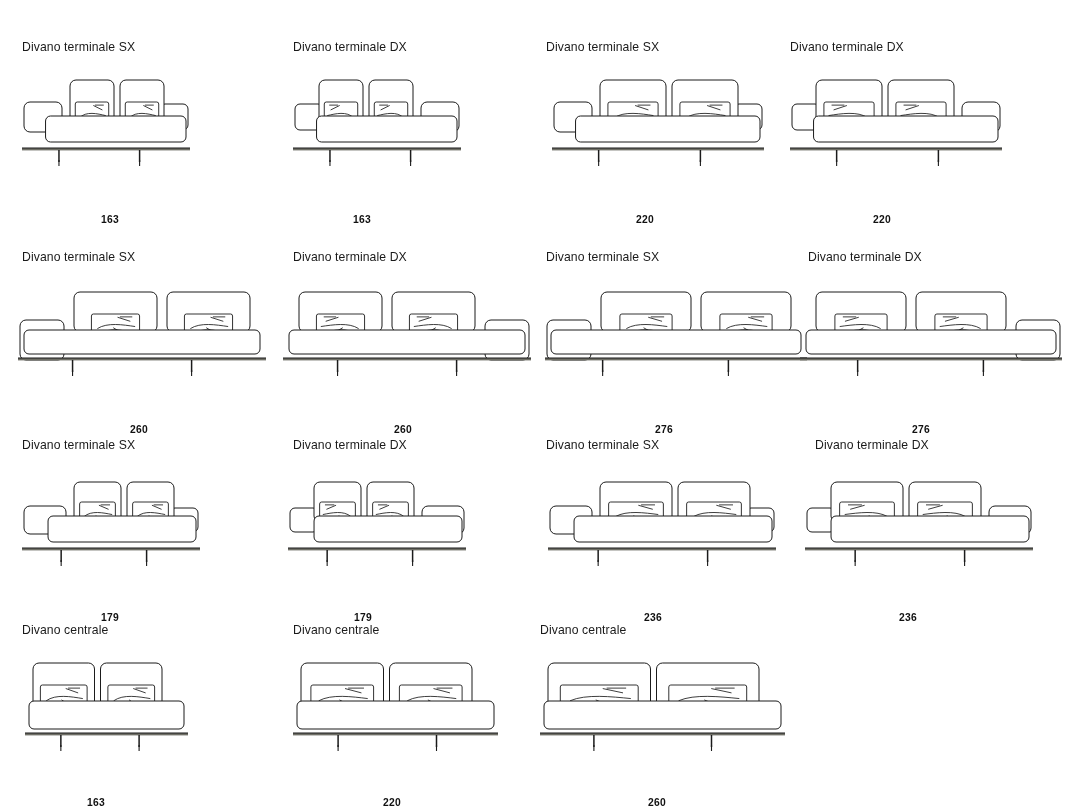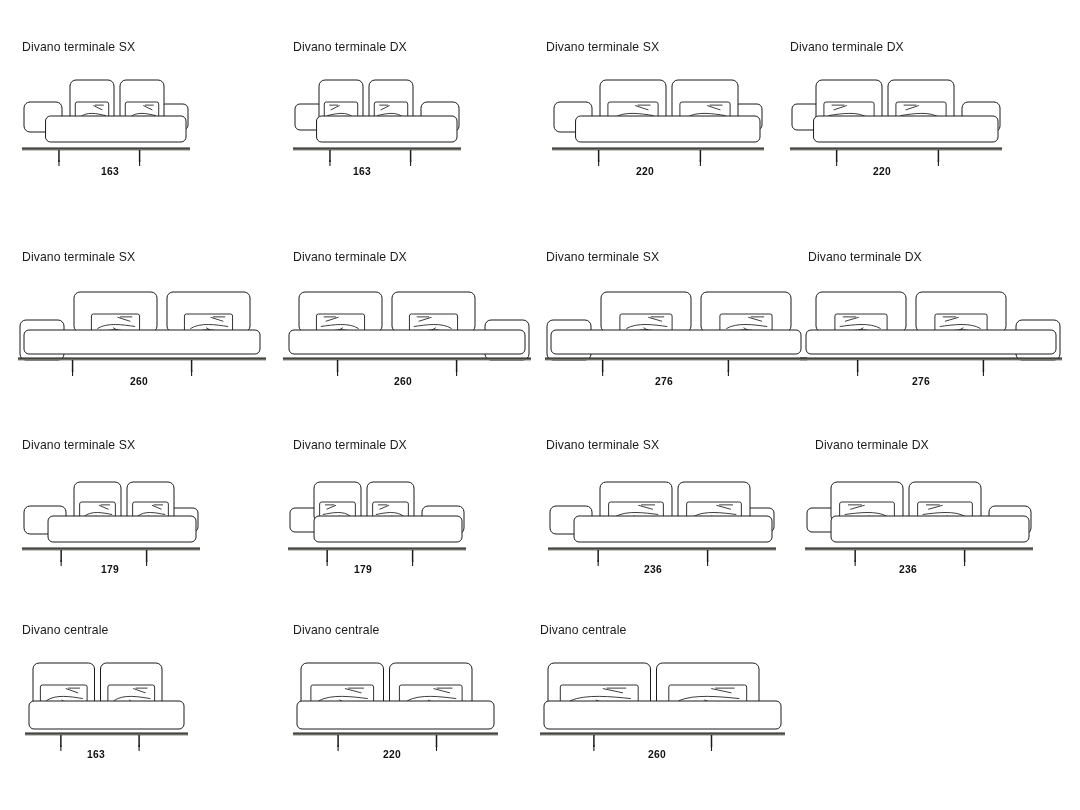--- a/index.html
+++ b/index.html
@@ -26,20 +26,21 @@
   }
   .drawing{position:absolute;left:0;}
   .dim{
     position:absolute;
     font-size:10.3px;
     font-weight:bold;
     color:#111;
     text-align:center;
     white-space:nowrap;
     letter-spacing:.2px;
+    margin-top:48px;
   }
   svg{display:block;overflow:visible;}
   .ln{fill:none;stroke:#1b1b1b;}
   .body-f{fill:#ffffff;stroke:#1b1b1b;stroke-width:1;}
   .pillow-f{fill:#ffffff;stroke:#1b1b1b;stroke-width:0.9;}
   .crease{fill:none;stroke:#1b1b1b;stroke-width:0.85;stroke-linecap:round;}
   .plate{fill:#6f6f66;stroke:none;}
   .leg{stroke:#1b1b1b;stroke-width:1.5;}
   .tick{stroke:#1b1b1b;stroke-width:1.1;}
 </style>

